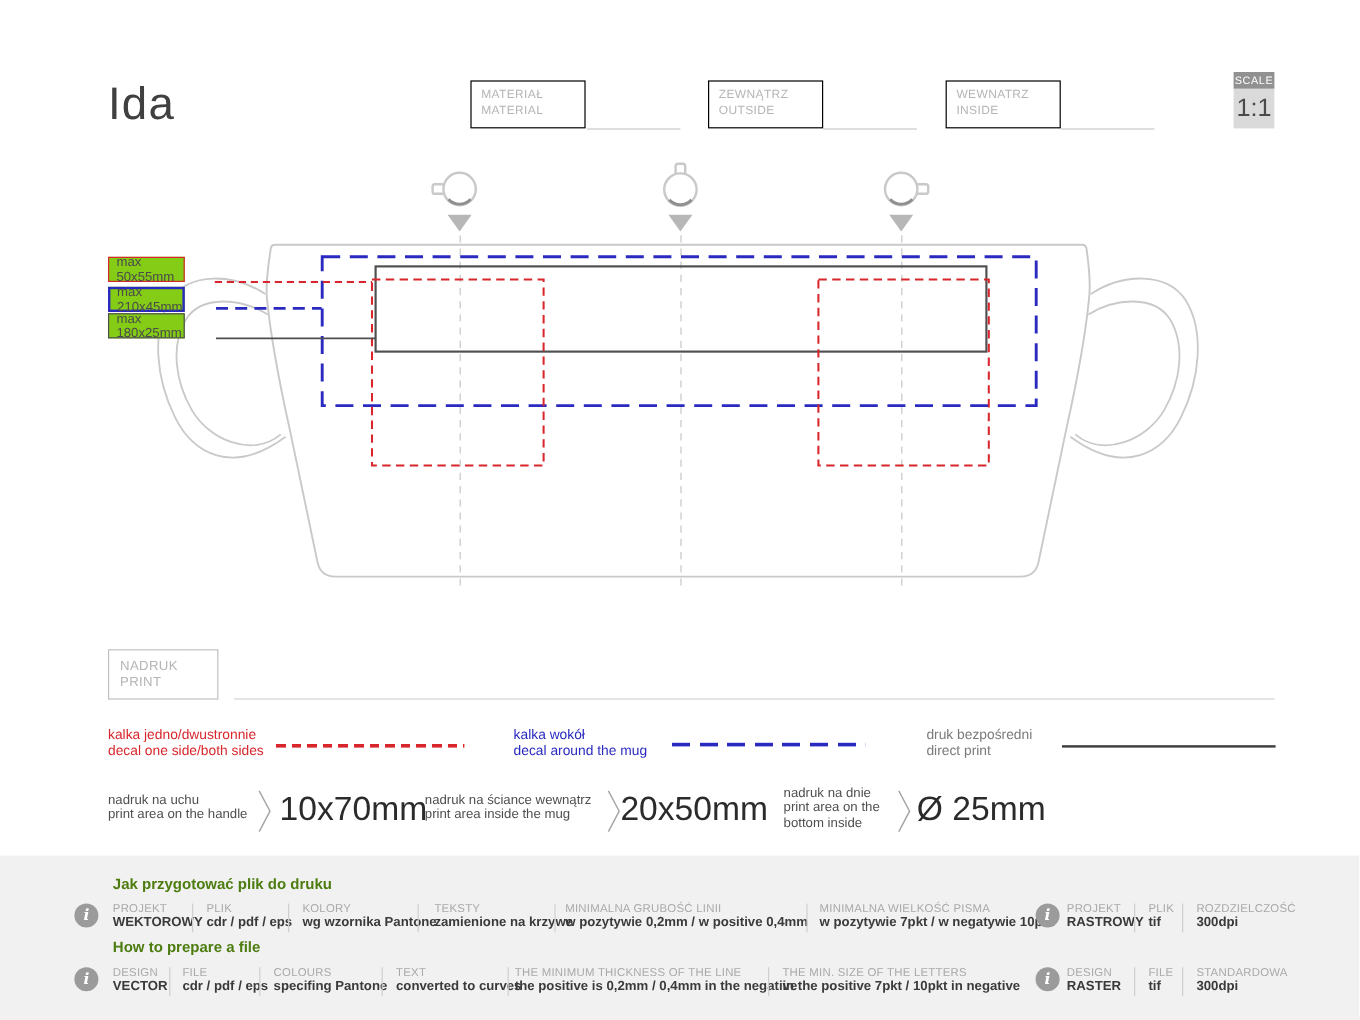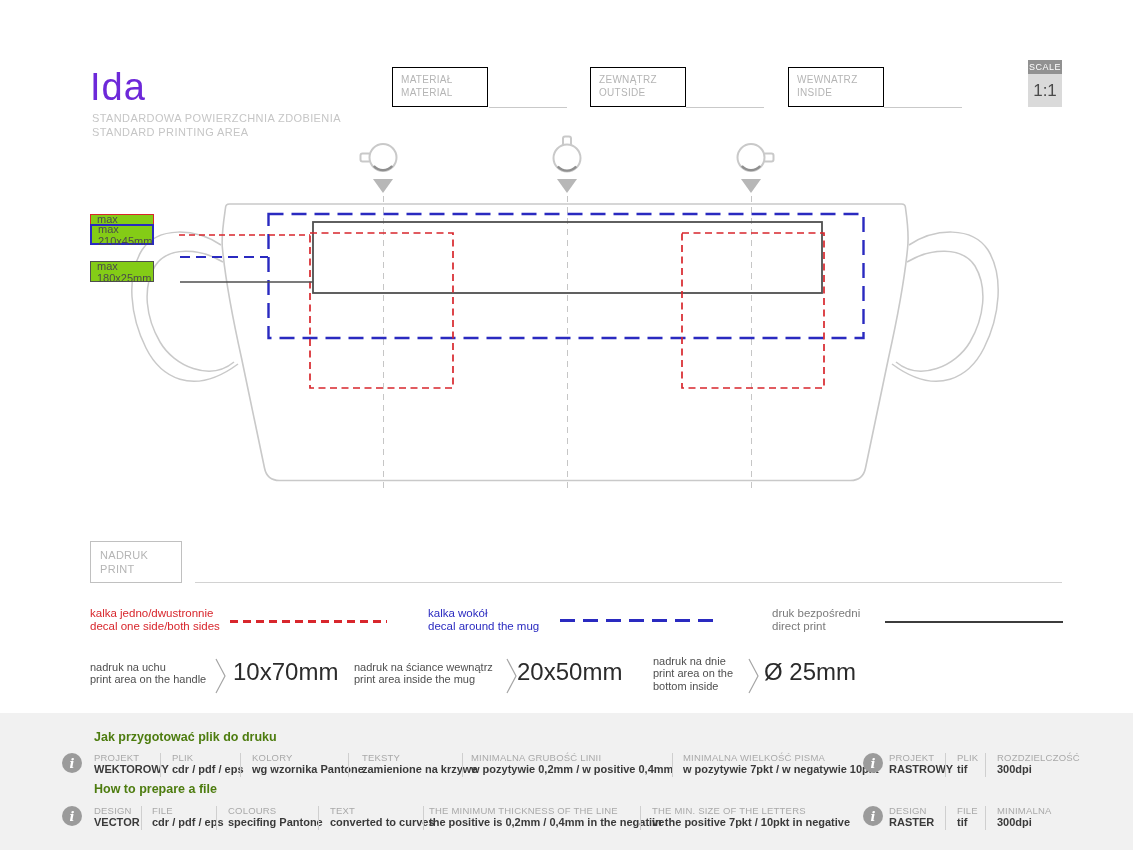--- a/index.html
+++ b/index.html
@@ -1,58 +1,58 @@
 <!DOCTYPE html>
 <html><head>
 <meta charset="utf-8">
 <style>
   html,body{margin:0;padding:0;background:#fff;}
   #page{position:relative;width:1133px;height:850px;background:#fff;overflow:hidden;
         font-family:"Liberation Sans", sans-serif;}
   .abs{position:absolute;}
 
   
-  .title{left:90px;top:66px;font-size:38px;font-weight:300;color:#6d28d9;letter-spacing:1px;}
+  .title{left:90px;top:66px;font-size:38px;font-weight:300;color:#404040;letter-spacing:1px;}
   .subtitle{left:92px;top:112px;font-size:11px;line-height:13.5px;color:#c6c6c6;letter-spacing:.4px;}
 
   .field-box{width:96px;height:40px;border:1px solid #000000;box-sizing:border-box;
              padding:6px 0 0 8px;font-size:10px;line-height:12.5px;color:#b5b5b5;letter-spacing:.3px;background:#fff;}
   .field-line{height:0;border-bottom:1px solid #c9c9c9;width:78px;top:107px;}
 
   .scale-tag{left:1028px;top:60px;width:34px;height:14px;background:#919191;color:#fff;
              font-size:9px;letter-spacing:.5px;display:flex;align-items:center;justify-content:center;}
   .scale-val{left:1028px;top:74px;width:34px;height:33px;background:#dadada;color:#4a4a4a;
-             font-size:17px;font-weight:300;display:flex;align-items:center;justify-content:center;}
+             font-size:21px;font-weight:300;display:flex;align-items:center;justify-content:center;}
 
   
   .max-label{left:90px;width:64px;height:21px;background:#84cc16;box-sizing:border-box;
              display:flex;align-items:center;padding-left:6px;font-size:11px;color:#4a4a4a;z-index:3;}
   .ml-red{top:214px;border:1.5px solid #d8262c;}
-  .ml-blue{top:224px;border:2px solid #2a2ac0;}
+  .ml-blue{top:239px;border:2px solid #2a2ac0;justify-content:flex-end;}
   .ml-black{top:261px;border:1.5px solid #4f4f4f;}
 
   
   .print-box{left:90px;top:541px;width:92px;height:42px;border:1px solid #c0c0c0;box-sizing:border-box;
              padding:7px 0 0 9px;font-size:11px;line-height:13.5px;color:#b5b5b5;letter-spacing:.3px;}
   .print-line{left:195px;top:582px;width:867px;height:0;border-bottom:1px solid #d2d2d2;}
 
   
   .leg-text{font-size:11.5px;line-height:12.5px;top:607px;}
   .leg-red{color:#d8262c;}
   .leg-blue{color:#2a2ac0;}
   .leg-gray{color:#7a7a7a;}
   .dash-red{left:230px;top:620px;width:157px;height:2.5px;
             background:repeating-linear-gradient(to right,#d8262c 0 8px,transparent 8px 13px);}
   .dash-blue{left:560px;top:619px;width:161px;height:3px;
             background:repeating-linear-gradient(to right,#2a2ac0 0 15px,transparent 15px 23px);}
   .line-solid{left:885px;top:621px;width:178px;height:1.5px;background:#3c3c3c;}
 
   
   .meas-label{font-size:11px;line-height:12.3px;color:#4f4f4f;top:661px;}
-  .meas-value{font-size:24px;font-weight:300;color:#2b2b2b;top:658px;white-space:nowrap;}
+  .meas-value{font-size:28px;font-weight:300;color:#2b2b2b;top:658px;white-space:nowrap;}
   .chevron{top:657px;}
 
   
   .footer-bg{left:0;top:713px;width:1133px;height:137px;background:#f1f1f1;}
   .fheading{left:94px;font-size:12.5px;font-weight:bold;color:#4d7c0f;}
   .fcol{white-space:nowrap;}
   .fcol .lab{font-size:9.5px;line-height:11px;color:#a9a9a9;letter-spacing:.2px;}
   .fcol .val{font-size:11px;line-height:13px;font-weight:bold;color:#3a3a3a;}
   .fdiv{width:0;height:24px;border-left:1px solid #cfcfcf;}
   .info-icon{width:20px;height:20px;border-radius:50%;background:#9b9b9b;color:#fff;
@@ -104,24 +104,20 @@
     <rect x="313" y="222" width="509" height="71" fill="none" stroke="#4f4f4f" stroke-width="1.8"></rect>
     <rect x="310" y="233" width="143" height="155" fill="none" stroke="#d8262c" stroke-width="1.7" stroke-dasharray="7 4.5"></rect>
     <rect x="682" y="233" width="142" height="155" fill="none" stroke="#d8262c" stroke-width="1.7" stroke-dasharray="7 4.5"></rect>
 
     <line x1="179" y1="235" x2="310" y2="235" stroke="#d8262c" stroke-width="1.5" stroke-dasharray="6 4"></line>
     <line x1="180" y1="257" x2="268" y2="257" stroke="#2a2ac0" stroke-width="2.2" stroke-dasharray="10 6"></line>
     <line x1="180" y1="282" x2="313" y2="282" stroke="#4f4f4f" stroke-width="1.4"></line>
   </svg>
 
   <div class="abs title">Ida</div>
-  <div class="abs subtitle">
-    <div>STANDARDOWA POWIERZCHNIA ZDOBIENIA</div>
-    <div>STANDARD PRINTING AREA</div>
-  </div>
 
   <div class="abs field-box" style="left:392px;top:67px">
     <div>MATERIAŁ</div>
     <div>MATERIAL</div>
   </div>
   <div class="abs field-line" style="left:489px"></div>
 
   <div class="abs field-box" style="left:590px;top:67px">
     <div>ZEWNĄTRZ</div>
     <div>OUTSIDE</div>
@@ -296,17 +292,17 @@
     <div class="lab">DESIGN</div>
     <div class="val">RASTER</div>
   </div>
   <div class="abs fdiv" style="left:945px;top:806px"></div>
   <div class="abs fcol" style="left:957px;top:805px">
     <div class="lab">FILE</div>
     <div class="val">tif</div>
   </div>
   <div class="abs fdiv" style="left:985px;top:806px"></div>
   <div class="abs fcol" style="left:997px;top:805px">
-    <div class="lab">MINIMALNA</div>
+    <div class="lab">STANDARDOWA</div>
     <div class="val">300dpi</div>
   </div>
 
 </div>
 
 </body></html>

